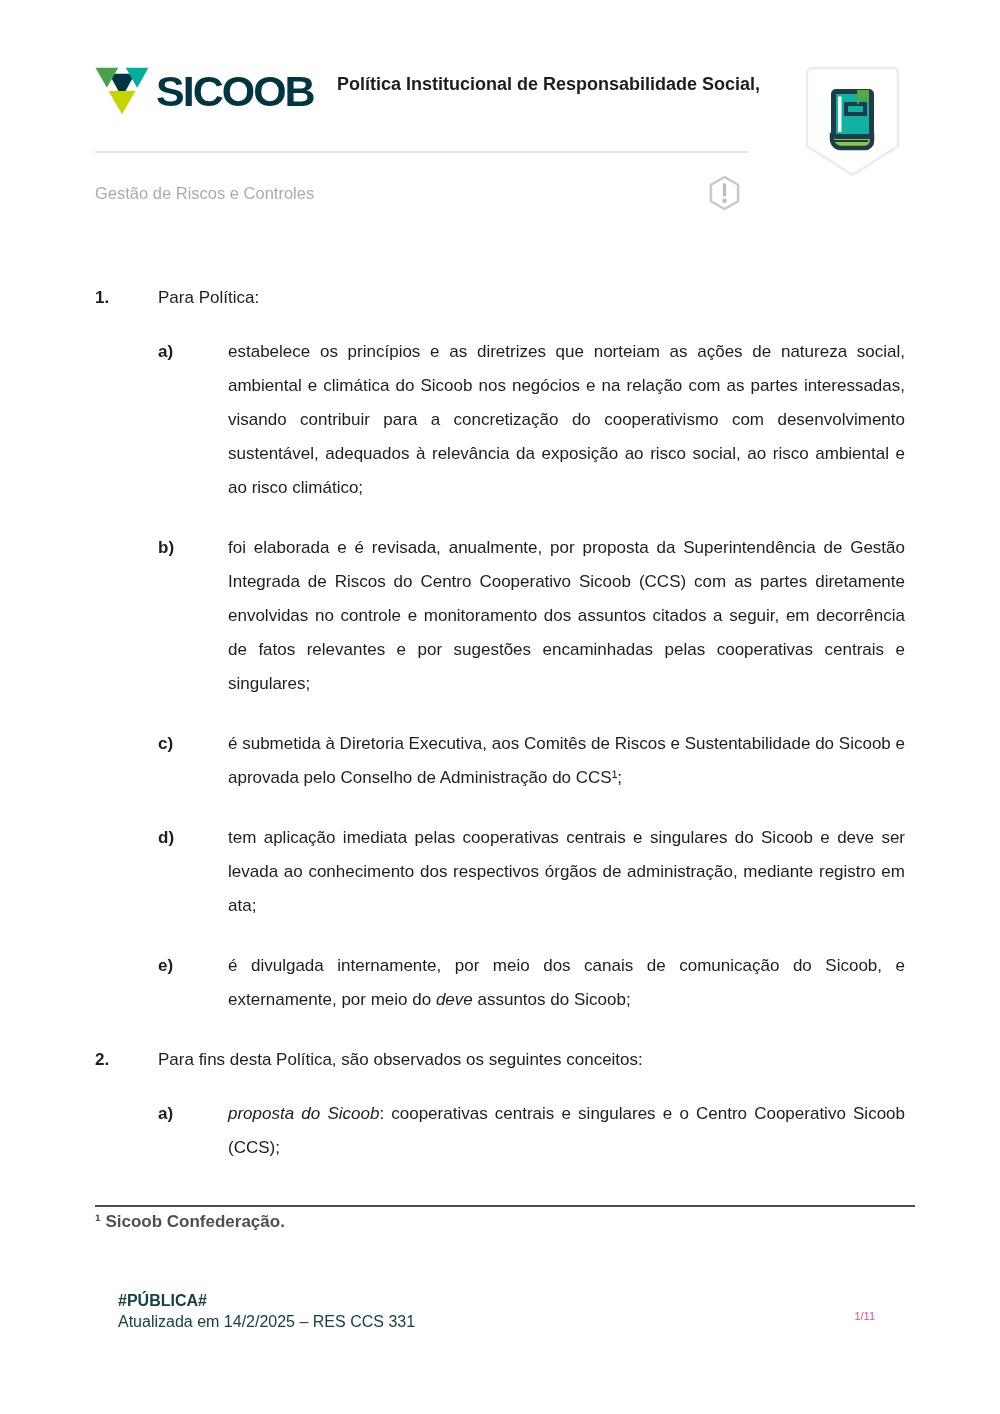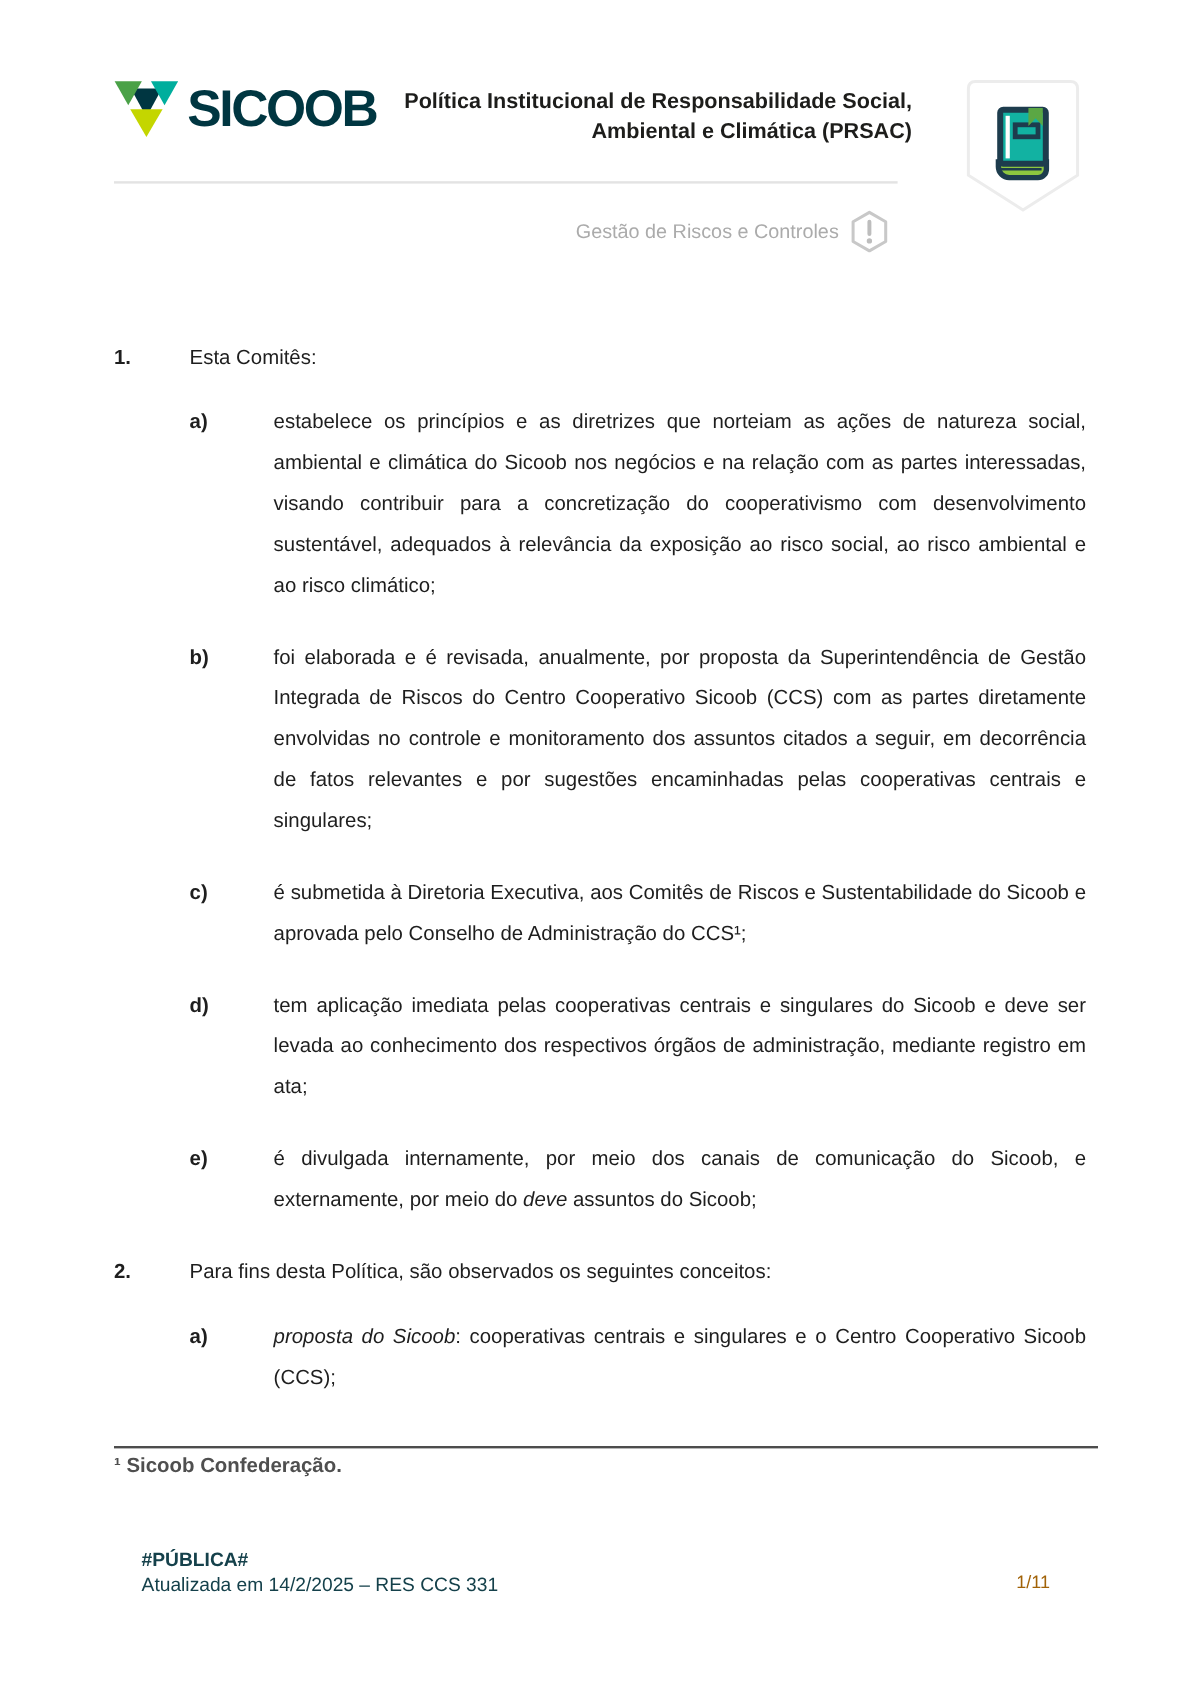--- a/index.html
+++ b/index.html
@@ -18,21 +18,21 @@
     font-weight:bold; font-size:18px; line-height:25px; color:#1d1d1b;
   }
 
   .header-divider { position:absolute; left:95px; top:151px; width:653px; height:2px; background:#e3e3e3; }
 
   .badge { position:absolute; left:802px; top:66px; width:101px; height:114px; }
   .badge svg { width:101px; height:114px; display:block; }
 
   .dept {
     position:absolute; top:175px; left:95px; width:646px;
-    display:flex; justify-content:flex-end; align-items:center; gap:9px;
+    display:flex; justify-content:space-between; align-items:center; gap:9px;
     color:#ababab; font-size:16.5px;
   }
   .dept svg { width:33px; height:36px; display:block; }
 
   
   .content { position:absolute; top:281px; left:95px; width:810px; font-size:17px; line-height:34px; }
   .sec-row { display:flex; margin-bottom:20px; }
   .sec-num { width:63px; flex:none; font-weight:bold; }
   .sec-text { flex:1; }
   .item { display:flex; margin-left:63px; margin-bottom:26px; }
@@ -41,40 +41,39 @@
   .item-text i { font-style:italic; }
 
   
   .footnote { position:absolute; left:95px; top:1205px; width:820px; }
   .footnote-rule { height:2px; background:#4d4d4d; margin-bottom:5px; }
   .footnote-text { font-size:17px; font-weight:bold; color:#4f4f4f; }
 
   
   .footer-left { position:absolute; left:118px; top:1290px; color:#15414b; font-size:16px; line-height:21px; }
   .footer-class { font-weight:bold; }
-  .page-num { position:absolute; top:1310px; right:125px; font-size:15px; color:#a16207; }
+  .page-num { position:absolute; top:1310px; right:125px; font-size:11px; color:#ec4899; }
 </style>
 </head>
 <body>
 
 <div class="page">
 
   <div class="logo">
     <svg viewBox="0 0 100 92" xmlns="http://www.w3.org/2000/svg">
       <polygon points="26,14 74,14 50,58" fill="#003641"></polygon>
       <polygon points="1,3 43,3 22,40" fill="#4AA147"></polygon>
       <polygon points="57,3 99,3 78,40" fill="#00AE9D"></polygon>
       <polygon points="25,46 75,46 50,89" fill="#C4D600"></polygon>
     </svg>
     <span class="logo-text">SICOOB</span>
   </div>
 
   <div class="doc-title">
     <div>Política Institucional de Responsabilidade Social,</div>
-    <div>Ambiental e Climática (PRSAC)</div>
   </div>
 
   <div class="header-divider"></div>
 
   <div class="badge">
     <svg viewBox="0 0 101 114" xmlns="http://www.w3.org/2000/svg">
       <path d="M11,2 H90 Q96,2 96,8 V80 L50.5,109 L5,80 V8 Q5,2 11,2 Z" fill="#ffffff" stroke="#ececec" stroke-width="2.5"></path>
       <path d="M30,69 H70 V75 a7 7 0 0 1 -7 7 H39 a9 9 0 0 1 -9 -9 Z" fill="#8dc63f" stroke="#1d3c4d" stroke-width="4.5"></path>
       <line x1="32" y1="75" x2="66" y2="75" stroke="#1d3c4d" stroke-width="2"></line>
       <rect x="31.5" y="25.5" width="38" height="45" rx="2.5" fill="#12b2a2" stroke="#1d3c4d" stroke-width="5"></rect>
@@ -91,21 +90,21 @@
       <line x1="17" y1="10" x2="17" y2="20.5" stroke="#bdbdbd" stroke-width="3.4" stroke-linecap="round"></line>
       <circle cx="17" cy="26.5" r="2.3" fill="#bdbdbd"></circle>
     </svg>
   </div>
 
   <main class="content">
 
     <section>
       <div class="sec-row">
         <span class="sec-num">1.</span>
-        <span class="sec-text">Esta Comitês:</span>
+        <span class="sec-text">Para Política:</span>
       </div>
 
       <div class="item">
         <span class="item-label">a)</span>
         <div class="item-text"><span>estabelece os princípios e as diretrizes que norteiam as ações de natureza social, ambiental e climática do Sicoob nos negócios e na relação com as partes interessadas, visando contribuir para a concretização do cooperativismo com desenvolvimento sustentável, adequados à relevância da exposição ao risco social, ao risco ambiental e ao risco climático;</span></div>
       </div>
 
       <div class="item">
         <span class="item-label">b)</span>
         <div class="item-text"><span>foi elaborada e é revisada, anualmente, por proposta da Superintendência de Gestão Integrada de Riscos do Centro Cooperativo Sicoob (CCS) com as partes diretamente envolvidas no controle e monitoramento dos assuntos citados a seguir, em decorrência de fatos relevantes e por sugestões encaminhadas pelas cooperativas centrais e singulares;</span></div>

